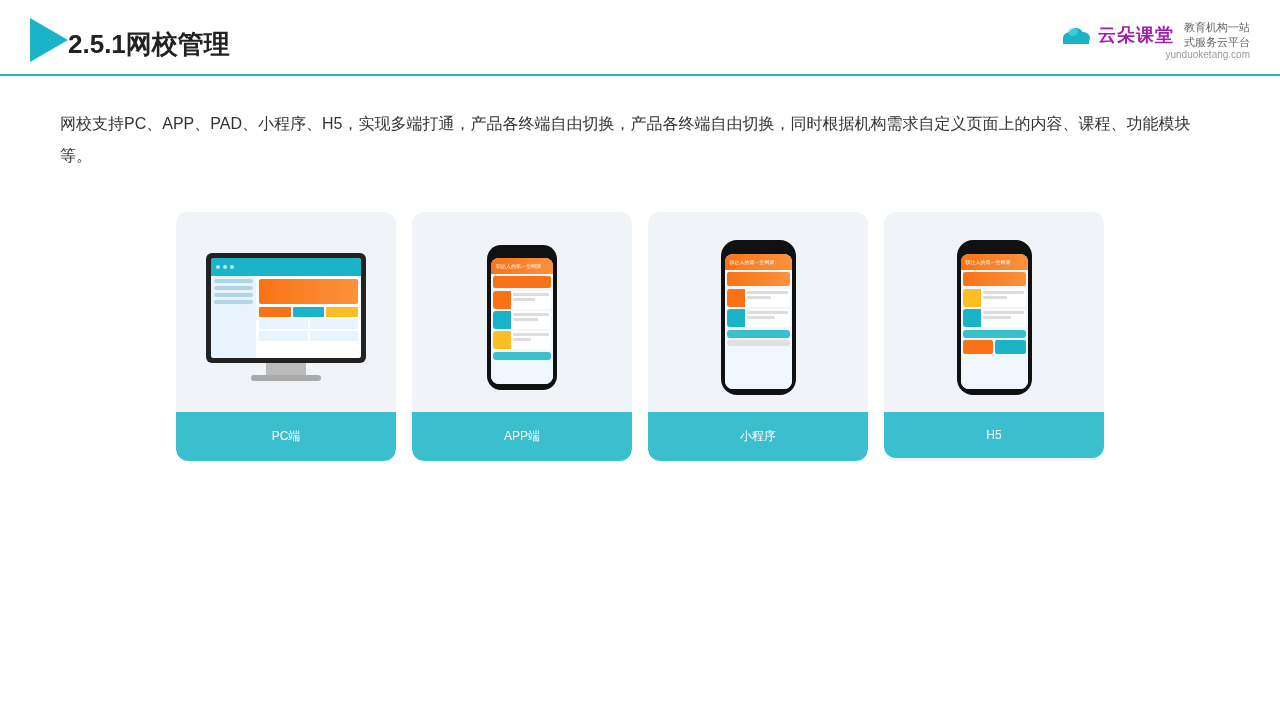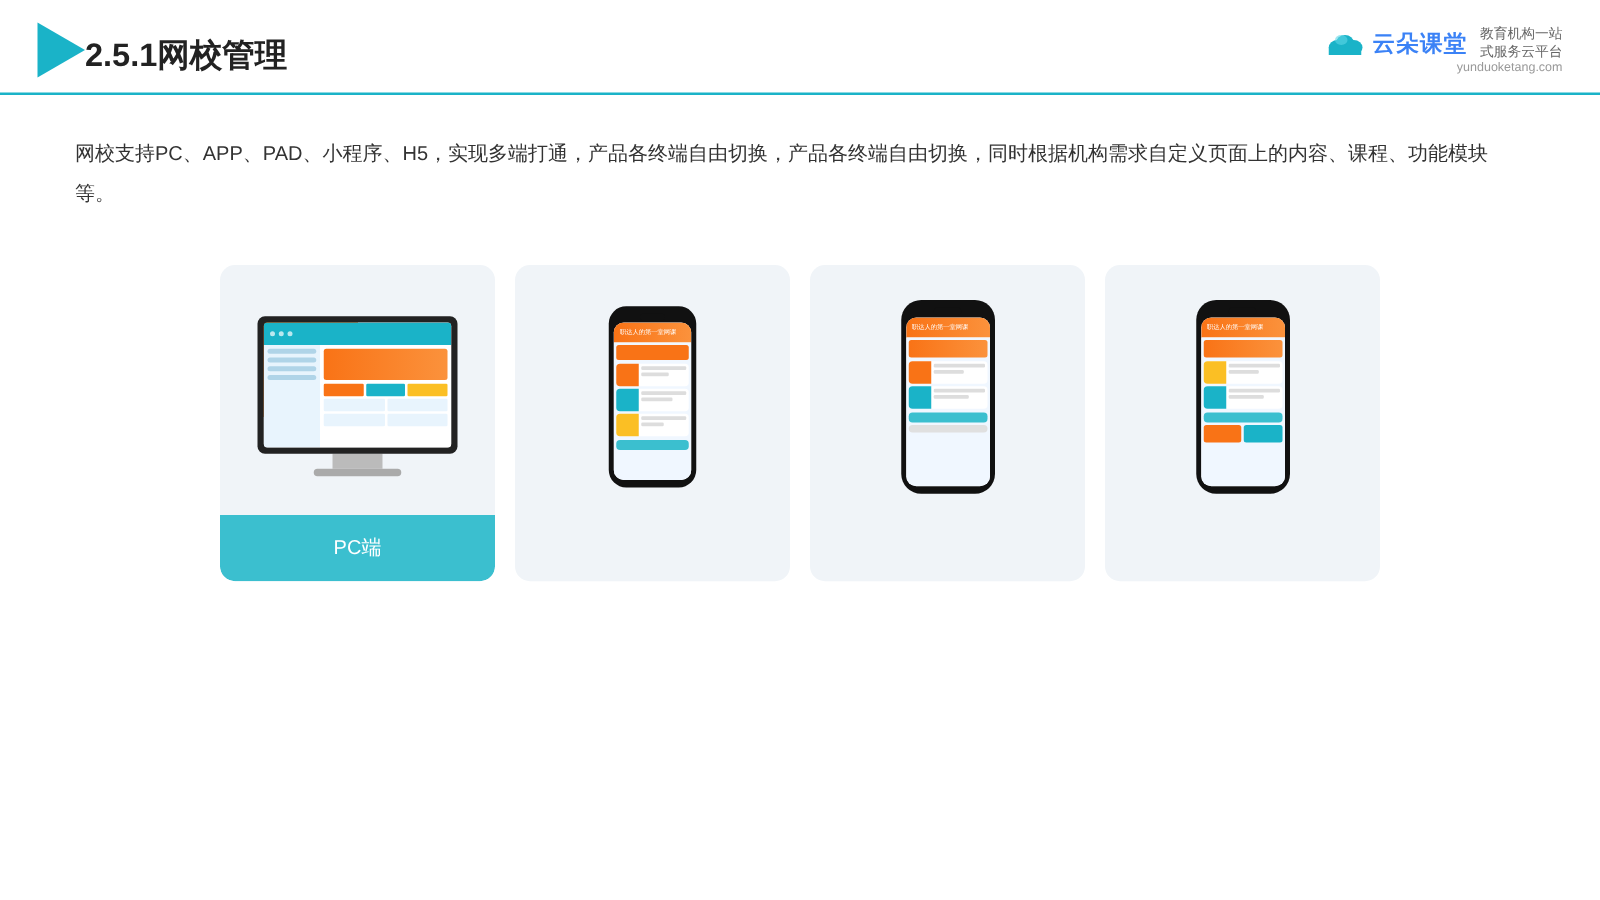--- a/index.html
+++ b/index.html
@@ -41,21 +41,21 @@
       flex-direction: column;
       align-items: flex-end;
     }
     .logo-cloud {
       display: flex;
       align-items: center;
       gap: 6px;
     }
     .logo-text-main {
       font-size: 18px;
-      color: #3b82f6;
+      color: #a21caf;
       font-weight: bold;
       letter-spacing: 1px;
     }
     .logo-url {
       font-size: 10px;
       color: #999;
     }
 
     
     .description {
@@ -297,21 +297,21 @@
     .tablet-cell:first-child { background: #1ab3c8; }
     .tablet-cell:nth-child(2) { background: #f97316; }
     .tablet-cell:nth-child(3) { background: #fbbf24; }
 
     
     .card-label {
       width: 100%;
       background: #3bbfcf;
       color: #fff;
       text-align: center;
-      font-size: 16px;
+      font-size: 12px;
       font-weight: 500;
       padding: 16px 0;
       border-radius: 0 0 12px 12px;
     }
 
     
     .cloud-svg {
       display: inline-block;
     }
   </style>
@@ -418,20 +418,21 @@
               <div class="phone-card-text">
                 <div class="phone-card-line"></div>
                 <div class="phone-card-line" style="width:50%;"></div>
               </div>
             </div>
             <div style="height:8px;background:#3bbfcf;border-radius:3px;margin-top:3px;"></div>
           </div>
         </div>
       </div>
     </div>
+    <div class="card-label">APP端</div>
   </div>
 
 
   <div class="card">
     <div class="card-image-area">
       <div class="phone-mockup" style="width:75px;height:155px;border-radius:16px;">
         <div class="phone-notch" style="width:22px;height:6px;"></div>
         <div class="phone-screen">
           <div class="phone-screen-header" style="height:16px;">
             <span style="color:#fff;font-size:5px;padding-left:2px;">职达人的第一堂网课</span>
@@ -451,20 +452,21 @@
                 <div class="phone-card-line"></div>
                 <div class="phone-card-line" style="width:70%;"></div>
               </div>
             </div>
             <div style="height:8px;background:#3bbfcf;border-radius:3px;margin-top:3px;"></div>
             <div style="height:6px;background:#e0e0e0;border-radius:3px;margin-top:2px;"></div>
           </div>
         </div>
       </div>
     </div>
+    <div class="card-label">小程序</div>
   </div>
 
   <div class="card">
     <div class="card-image-area">
       <div class="phone-mockup" style="width:75px;height:155px;border-radius:16px;">
         <div class="phone-notch" style="width:22px;height:6px;"></div>
         <div class="phone-screen">
           <div class="phone-screen-header" style="height:16px;">
             <span style="color:#fff;font-size:5px;padding-left:2px;">职达人的第一堂网课</span>
           </div>
@@ -486,15 +488,16 @@
             </div>
             <div style="height:8px;background:#3bbfcf;border-radius:3px;margin-top:3px;"></div>
             <div style="display:flex;gap:2px;margin-top:2px;">
               <div style="flex:1;height:14px;background:#f97316;border-radius:2px;"></div>
               <div style="flex:1;height:14px;background:#1ab3c8;border-radius:2px;"></div>
             </div>
           </div>
         </div>
       </div>
     </div>
+    <div class="card-label">H5</div>
   </div>
 
 </div>
 
 </body></html>

